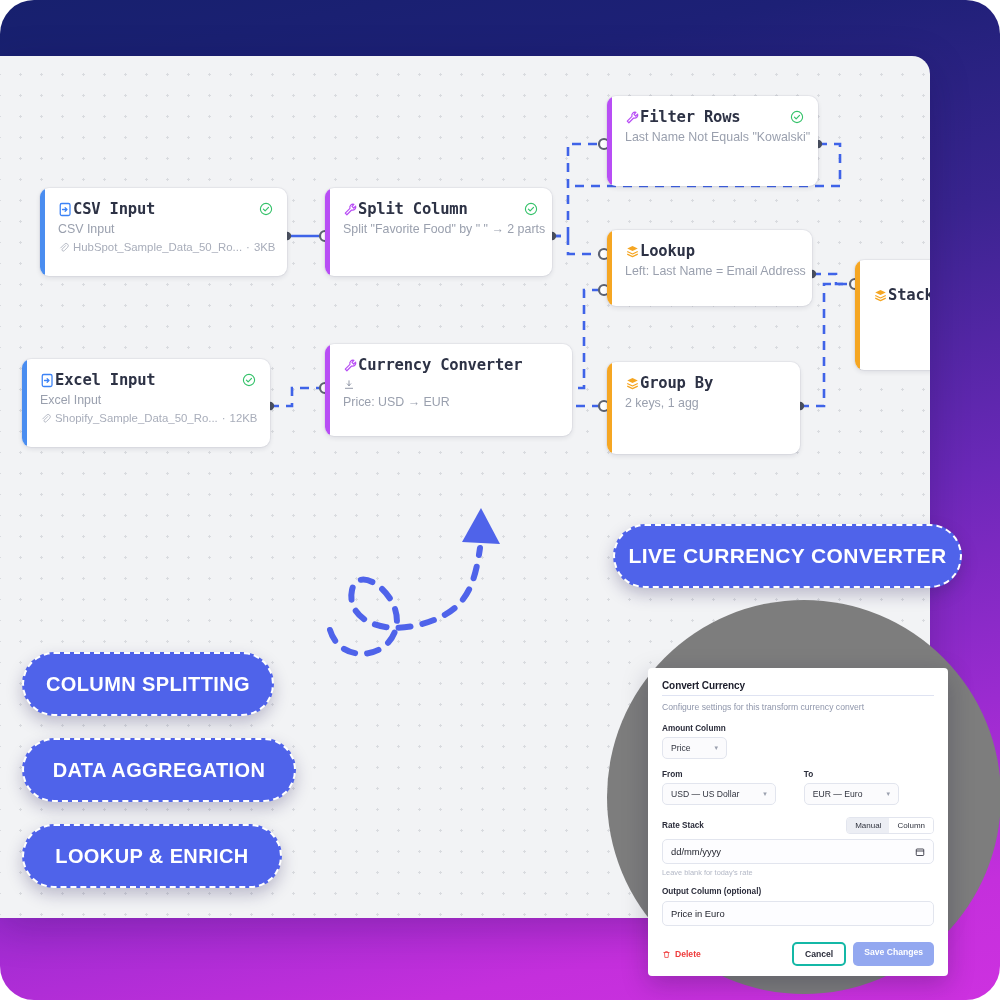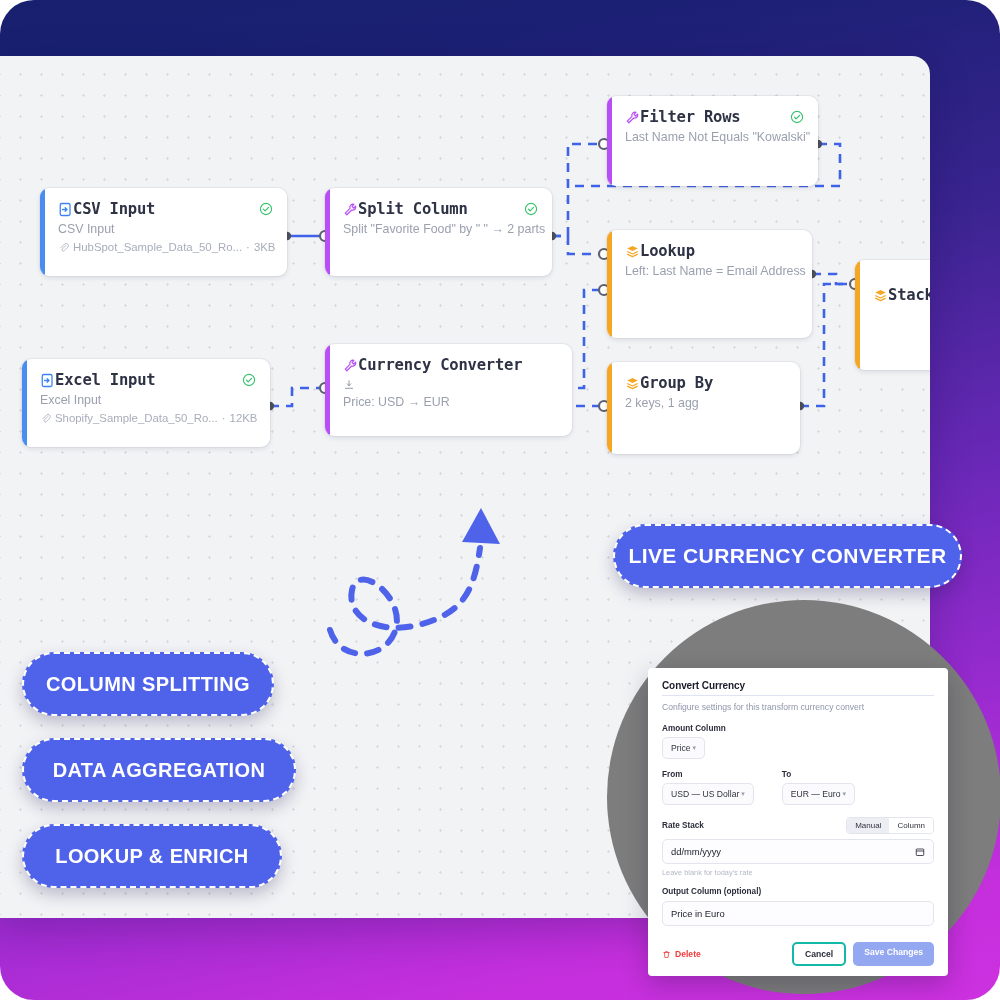--- a/index.html
+++ b/index.html
@@ -68,21 +68,21 @@
     background:#fff;border-radius:4px;
     box-shadow:0 8px 26px rgba(20,20,50,.26);
     padding:12px 14px 10px 14px;box-sizing:border-box;
     font-size:8px;color:#222;
   }
   #modal .m-title{font-size:10px;font-weight:700;color:#1b1c2a;letter-spacing:-.1px;}
   #modal .m-rule{height:1px;background:#dfe3f2;margin:4px 0 6px 0;}
   #modal .m-sub{font-size:8.6px;color:#8f96ab;margin-bottom:12px;}
   #modal .m-lab{font-size:8.2px;font-weight:700;color:#2a2c3a;margin-bottom:4px;}
   #modal .m-sel{
-    display:inline-flex;align-items:center;gap:2px;
+    display:inline-flex;align-items:center;gap:24px;
     border:1px solid #e2e5ee;border-radius:5px;background:#fbfbfd;
     padding:5px 8px;font-size:8.6px;color:#31343f;
   }
   #modal .m-sel .cv{color:#9aa0ae;font-size:7px;}
   #modal .row2{display:flex;gap:28px;margin-top:11px;}
   #modal .rowhead{display:flex;align-items:center;margin-top:12px;}
   #modal .seg{margin-left:auto;display:flex;border:1px solid #e2e5ee;border-radius:4px;overflow:hidden;}
   #modal .seg div{padding:3px 8px;font-size:8px;color:#31343f;background:#fff;}
   #modal .seg div.on{background:#eceef4;}
   #modal .m-input{
@@ -274,21 +274,21 @@
             <svg width="14" height="14" viewBox="0 0 20 20">
                 <circle cx="10" cy="10" r="8" fill="none" stroke="#35c26a" stroke-width="1.6"></circle>
                 <path d="M6.3 10.2l2.5 2.4 4.8-5" fill="none" stroke="#35c26a" stroke-width="1.7" stroke-linecap="round" stroke-linejoin="round"></path>
               </svg>
           </span>
         </div>
         <div class="n-sub">Last Name Not Equals "Kowalski"</div>
       </div>
     </div>
 
-    <div class="node" style="left:607px;top:174px;width:205px;height:108px;">
+    <div class="node" style="left:607px;top:174px;width:205px;height:76px;">
       <div class="bar" style="background:#f5a623"></div>
       <div class="body">
         <div class="n-title">
           <span class="ico">
             <svg width="15" height="15" viewBox="0 0 20 20">
                 <path d="M10 2.6l7 3.3-7 3.3-7-3.3z" fill="#f5a623"></path>
                 <path d="M3 10l7 3.3L17 10" fill="none" stroke="#f5a623" stroke-width="1.7" stroke-linejoin="round"></path>
                 <path d="M3 13.6l7 3.3 7-3.3" fill="none" stroke="#f5a623" stroke-width="1.7" stroke-linejoin="round"></path>
               </svg>
           </span>

